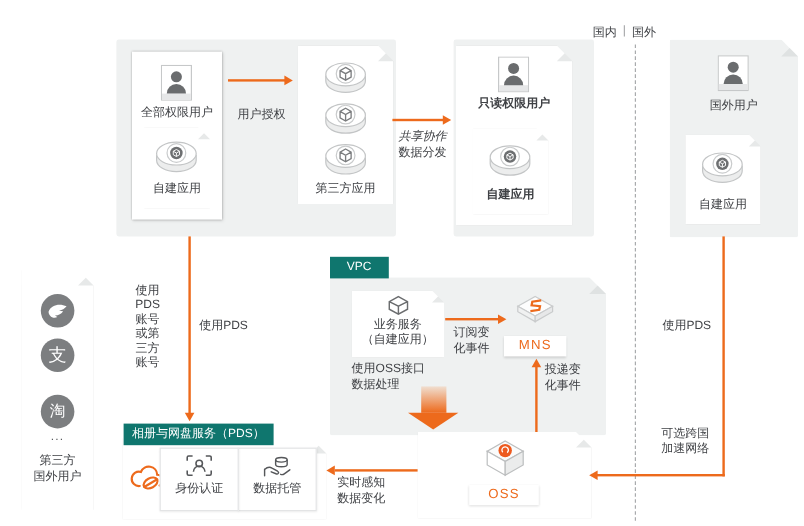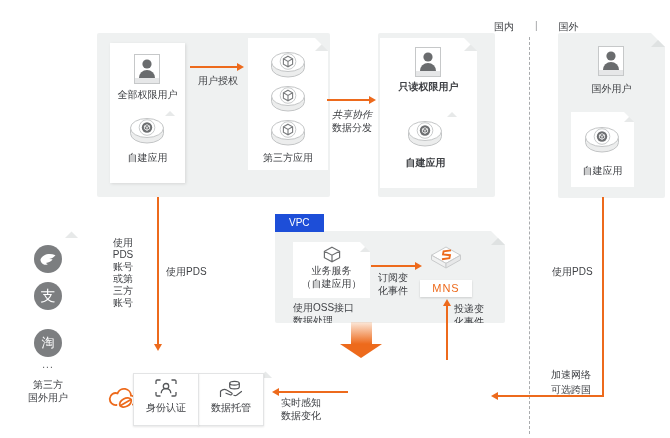--- a/index.html
+++ b/index.html
@@ -23,21 +23,21 @@
   .hline{position:absolute;height:2px;background:#ED6A1C;}
   .vline{position:absolute;width:2px;background:#ED6A1C;}
   .head-r{position:absolute;width:0;height:0;border-top:4.5px solid transparent;
     border-bottom:4.5px solid transparent;border-left:7px solid #ED6A1C;}
   .head-l{position:absolute;width:0;height:0;border-top:4.5px solid transparent;
     border-bottom:4.5px solid transparent;border-right:7px solid #ED6A1C;}
   .head-d{position:absolute;width:0;height:0;border-left:4.5px solid transparent;
     border-right:4.5px solid transparent;border-top:7px solid #ED6A1C;}
   .head-u{position:absolute;width:0;height:0;border-left:4.5px solid transparent;
     border-right:4.5px solid transparent;border-bottom:7px solid #ED6A1C;}
-  .darktag{position:absolute;background:#1d4ed8;color:#fff;font-size:10px;
+  .darktag{position:absolute;background:#0f766e;color:#fff;font-size:10px;
     line-height:12px;padding:3px 7px;white-space:nowrap;z-index:6;}
   .chip{position:absolute;background:#fff;color:#ED6A1C;font-size:11px;line-height:17px;
     text-align:center;letter-spacing:1px;box-shadow:0 1px 2px rgba(0,0,0,.15);}
   .gcircle{position:absolute;width:28px;height:28px;border-radius:50%;background:#7c7e80;
     color:#fff;display:flex;align-items:center;justify-content:center;}
   .subcard{position:absolute;background:#fff;border:1px solid #e3e4e5;
     box-shadow:0 1px 2px rgba(0,0,0,.10);}
   .dashline{position:absolute;border-left:1px dashed #a9abad;width:0;}
   .vtxt div{font-size:10px;line-height:12px;text-align:center;color:#3f4145;}
 </style>
@@ -64,21 +64,21 @@
         <circle cx="20" cy="14.5" r="7.8" fill="#fff" stroke="#c9cbcc"></circle>
         <circle cx="20" cy="14.5" r="5.2" fill="#6d6f71"></circle>
         <path d="M20 11.6 l2.6 1.45 v2.9 L20 17.4 l-2.6 -1.45 v-2.9 Z M17.4 13.05 L20 14.5 l2.6 -1.45 M20 14.5 v2.9" fill="none" stroke="#fff" stroke-width="0.8"></path>
       </svg>
       <div class="lbl ctr" style="top:46px;">自建应用</div>
     </div>
   </div>
 
   <div class="hline" style="left:190px;top:66px;width:48px;"></div>
   <div class="head-r" style="left:237px;top:62.5px;"></div>
-  <div class="lbl" style="left:186px;top:75px;width:64px;text-align:center;">用户授权</div>
+  <div class="lbl" style="left:186px;top:90px;width:64px;text-align:center;">用户授权</div>
 
   <div class="card dogear" style="left:248px;top:38px;width:80px;height:132px;">
     <span class="fold"></span>
     <svg class="abs" style="left:20px;top:9px;" width="40" height="32" viewBox="0 0 40 32">
       <path d="M3.5 16 v4.5 a16.5 9.5 0 0 0 33 0 V16" fill="#eceded" stroke="#c3c5c6"></path>
       <ellipse cx="20" cy="15" rx="16.5" ry="9.5" fill="#fff" stroke="#c3c5c6"></ellipse>
       <circle cx="20" cy="14.5" r="7.8" fill="#fff" stroke="#c9cbcc"></circle>
       <path d="M20 9.2 l4.6 2.6 v5.4 L20 19.8 l-4.6 -2.6 v-5.4 Z M15.4 11.8 L20 14.4 l4.6 -2.6 M20 14.4 V19.8" fill="none" stroke="#7a7c7e" stroke-width="1.1"></path>
     </svg>
     <svg class="abs" style="left:20px;top:43px;" width="40" height="32" viewBox="0 0 40 32">
@@ -117,21 +117,21 @@
         <path d="M3.5 16 v4.5 a16.5 9.5 0 0 0 33 0 V16" fill="#eceded" stroke="#c3c5c6"></path>
         <ellipse cx="20" cy="15" rx="16.5" ry="9.5" fill="#fff" stroke="#c3c5c6"></ellipse>
         <circle cx="20" cy="14.5" r="7.8" fill="#fff" stroke="#c9cbcc"></circle>
         <circle cx="20" cy="14.5" r="5.2" fill="#6d6f71"></circle>
         <path d="M20 11.6 l2.6 1.45 v2.9 L20 17.4 l-2.6 -1.45 v-2.9 Z M17.4 13.05 L20 14.5 l2.6 -1.45 M20 14.5 v2.9" fill="none" stroke="#fff" stroke-width="0.8"></path>
       </svg>
       <div class="lbl ctr" style="top:50px;">自建应用</div>
     </div>
   </div>
 
-  <div class="abs" style="left:494px;top:20px;display:flex;gap:21px;font-size:10px;color:#3f4145;">
+  <div class="abs" style="left:494px;top:20px;display:flex;gap:5px;font-size:10px;color:#3f4145;">
     <span>国内</span>
     <span style="color:#9a9c9e;">|</span>
     <span>国外</span>
   </div>
   <div class="dashline" style="left:529px;top:37px;height:397px;"></div>
 
   <div class="graybox gray-dogear" style="left:558px;top:33px;width:107px;height:165px;">
     <span class="gray-fold"></span>
     <svg class="abs" style="left:40px;top:13px;" width="26" height="30" viewBox="0 0 26 30">
       <rect x="0.5" y="0.5" width="25" height="29" fill="#fff" stroke="#c6c8c9"></rect>
@@ -177,21 +177,21 @@
     <div>账号</div>
     <div>或第</div>
     <div>三方</div>
     <div>账号</div>
   </div>
   <div class="vline" style="left:157px;top:197px;height:148px;"></div>
   <div class="head-d" style="left:153.5px;top:344px;"></div>
   <div class="lbl" style="left:166px;top:266px;">使用PDS</div>
 
   <div class="darktag" style="left:275px;top:214px;padding:3px 14px;">VPC</div>
-  <div class="graybox gray-dogear" style="left:275px;top:231px;width:230px;height:92px;">
+  <div class="graybox gray-dogear" style="left:275px;top:231px;width:230px;height:132px;">
     <span class="gray-fold"></span>
     <div class="card dogear-sm" style="left:18px;top:11px;width:77px;height:56px;">
       <span class="fold-sm"></span>
       <svg class="abs" style="left:28.5px;top:4px;" width="20" height="17" viewBox="0 0 20 17">
         <path d="M10 1.2 L17.6 5.3 V11.7 L10 15.8 L2.4 11.7 V5.3 Z M2.4 5.3 L10 9.2 L17.6 5.3 M10 9.2 V15.8" fill="none" stroke="#6b6d6f" stroke-width="1.2"></path>
       </svg>
       <div class="lbl ctr" style="top:23px;">业务服务</div>
       <div class="lbl ctr" style="top:36px;">（自建应用）</div>
     </div>
     <div class="hline" style="left:96px;top:34px;width:46px;"></div>
@@ -210,20 +210,31 @@
     <div class="lbl" style="left:18px;top:71px;">使用OSS接口</div>
     <div class="lbl" style="left:18px;top:84px;">数据处理</div>
   </div>
 
   <div class="abs" style="left:351px;top:322px;width:21px;height:22px;background:linear-gradient(180deg,rgba(243,166,110,.25),#ED6A1C);"></div>
   <div class="abs" style="left:340px;top:344px;width:0;height:0;border-left:21.5px solid transparent;border-right:21.5px solid transparent;border-top:14px solid #ED6A1C;"></div>
 
   <div class="vline" style="left:446px;top:304px;height:56px;"></div>
   <div class="head-u" style="left:442.5px;top:299px;"></div>
 
+  <div class="card dogear" style="left:348px;top:360px;width:145px;height:72px;">
+    <span class="fold"></span>
+    <svg class="abs" style="left:52px;top:4px;" width="42" height="38" viewBox="0 0 42 38">
+      <path d="M21 3.5 L36 12 L21 20.5 L6 12 Z" fill="#fafbfb" stroke="#bcbebf"></path>
+      <path d="M6 12 v11.5 L21 32 V20.5 Z" fill="#ffffff" stroke="#bcbebf"></path>
+      <path d="M36 12 v11.5 L21 32 V20.5 Z" fill="#ebecec" stroke="#bcbebf"></path>
+      <circle cx="21" cy="11.5" r="5.6" fill="#ED5A1F"></circle>
+      <path d="M19 12.9 a2.7 2.7 0 1 1 3.6 0.3" fill="none" stroke="#fff" stroke-width="1.1"></path>
+    </svg>
+    <div class="chip" style="left:43px;top:44px;width:58px;height:17px;">OSS</div>
+  </div>
 
   <div class="hline" style="left:279px;top:391px;width:69px;"></div>
   <div class="head-l" style="left:272px;top:387.5px;"></div>
   <div class="lbl" style="left:281px;top:397px;">实时感知</div>
   <div class="lbl" style="left:281px;top:410px;">数据变化</div>
 
   <div class="card dogear" style="left:102px;top:365px;width:170px;height:68px;">
     <span class="fold"></span>
     <svg class="abs" style="left:5px;top:21px;" width="30" height="24" viewBox="0 0 30 24">
       <path d="M9.5 19 a6 6 0 1 1 1 -11.7 A7 7 0 0 1 24 9.6 a4.8 4.8 0 0 1 2 9" fill="none" stroke="#ED6A1C" stroke-width="1.8" stroke-linecap="round"></path>
@@ -240,21 +251,22 @@
     </div>
     <div class="subcard" style="left:31px;top:8px;width:64px;height:51px;">
       <svg class="abs" style="left:21px;top:5px;" width="22" height="18" viewBox="0 0 22 18">
         <path d="M1 5 V2.2 A1.2 1.2 0 0 1 2.2 1 H5.5 M16.5 1 H19.8 A1.2 1.2 0 0 1 21 2.2 V5 M21 13 v2.8 a1.2 1.2 0 0 1 -1.2 1.2 H16.5 M5.5 17 H2.2 A1.2 1.2 0 0 1 1 15.8 V13" fill="none" stroke="#55575a" stroke-width="1.3"></path>
         <circle cx="11" cy="7.2" r="2.7" fill="none" stroke="#55575a" stroke-width="1.3"></circle>
         <path d="M6.2 14.2 a4.8 4.8 0 0 1 9.6 0" fill="none" stroke="#55575a" stroke-width="1.3"></path>
       </svg>
       <div class="lbl ctr" style="top:28px;">身份认证</div>
     </div>
   </div>
+  <div class="darktag" style="left:103px;top:353px;">相册与网盘服务（PDS）</div>
 
   <div class="vline" style="left:602px;top:197px;height:200px;"></div>
   <div class="hline" style="left:497px;top:395px;width:107px;"></div>
   <div class="head-l" style="left:491px;top:391.5px;"></div>
   <div class="lbl" style="left:552px;top:266px;">使用PDS</div>
-  <div class="lbl" style="left:551px;top:356px;margin-top:28px;">可选跨国</div>
+  <div class="lbl" style="left:551px;top:356px;">可选跨国</div>
   <div class="lbl" style="left:551px;top:369px;">加速网络</div>
 
 </div>
 
 </body></html>

